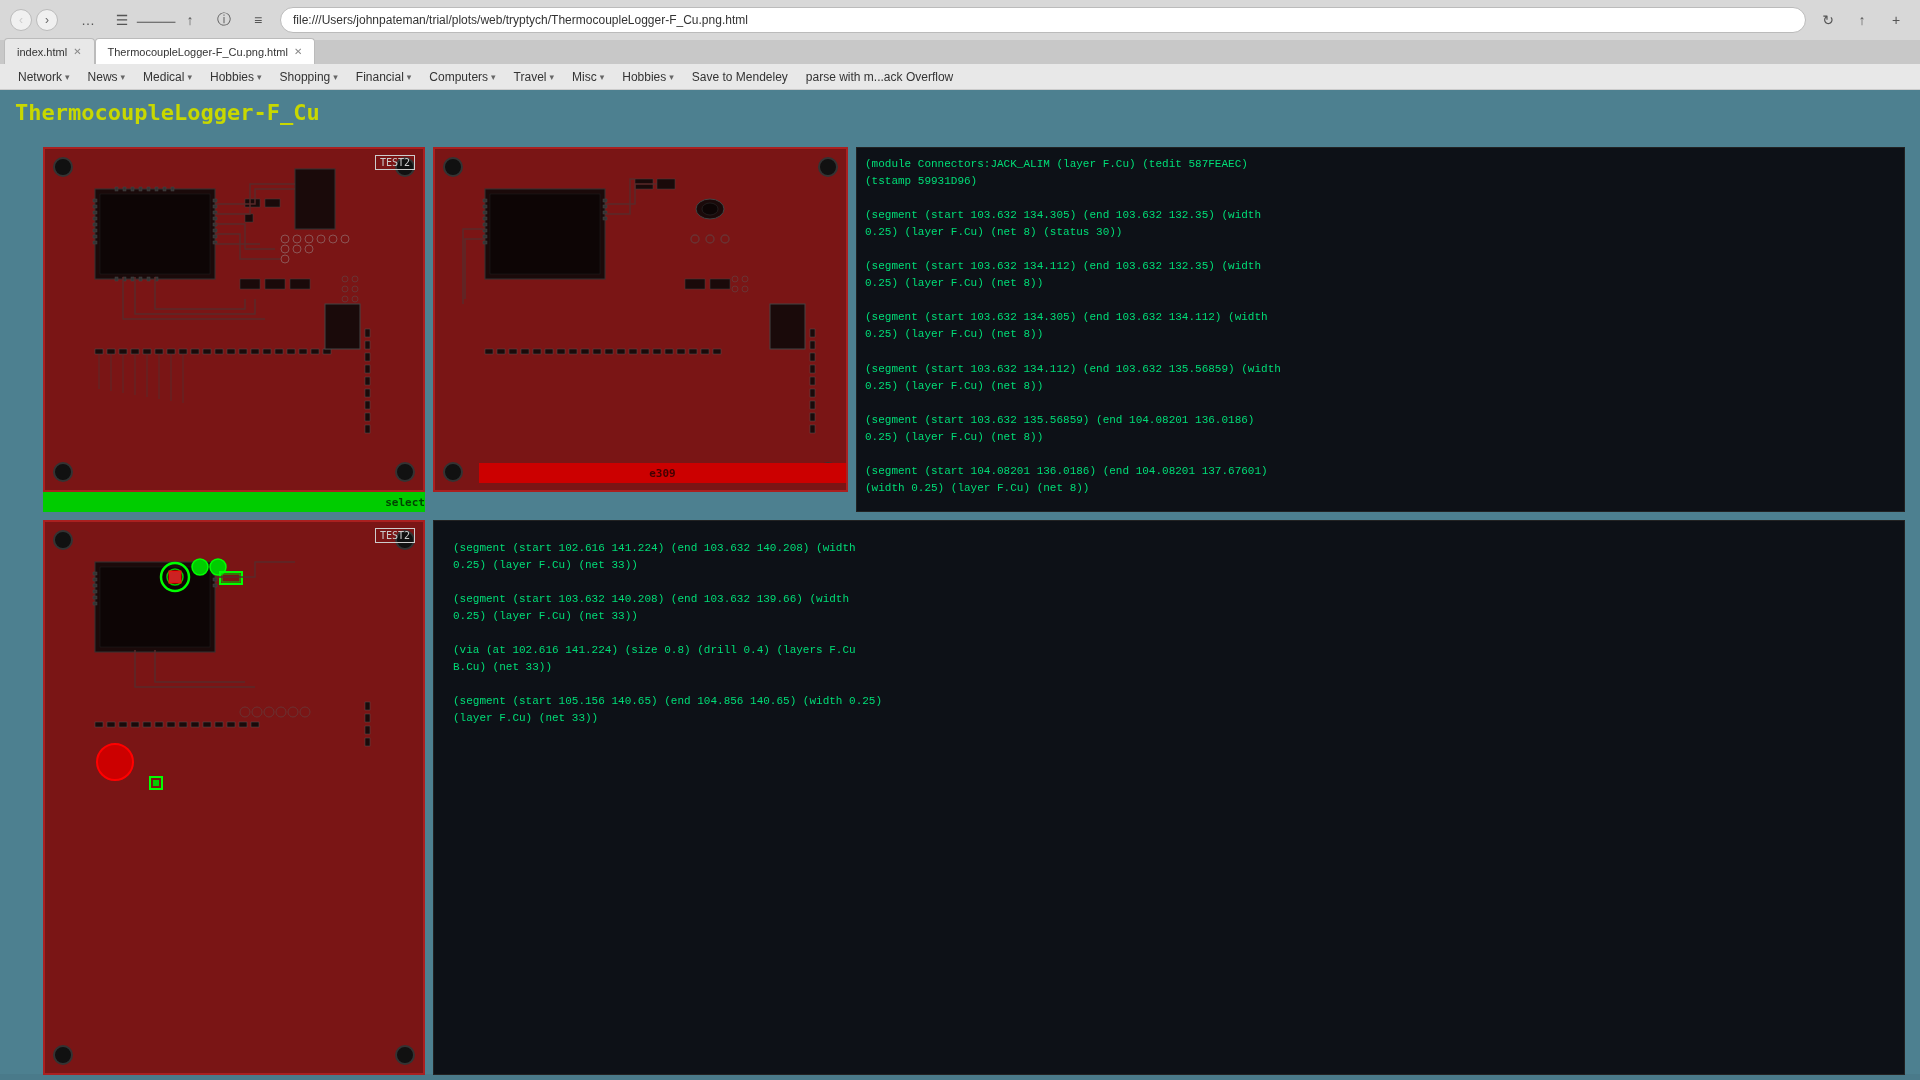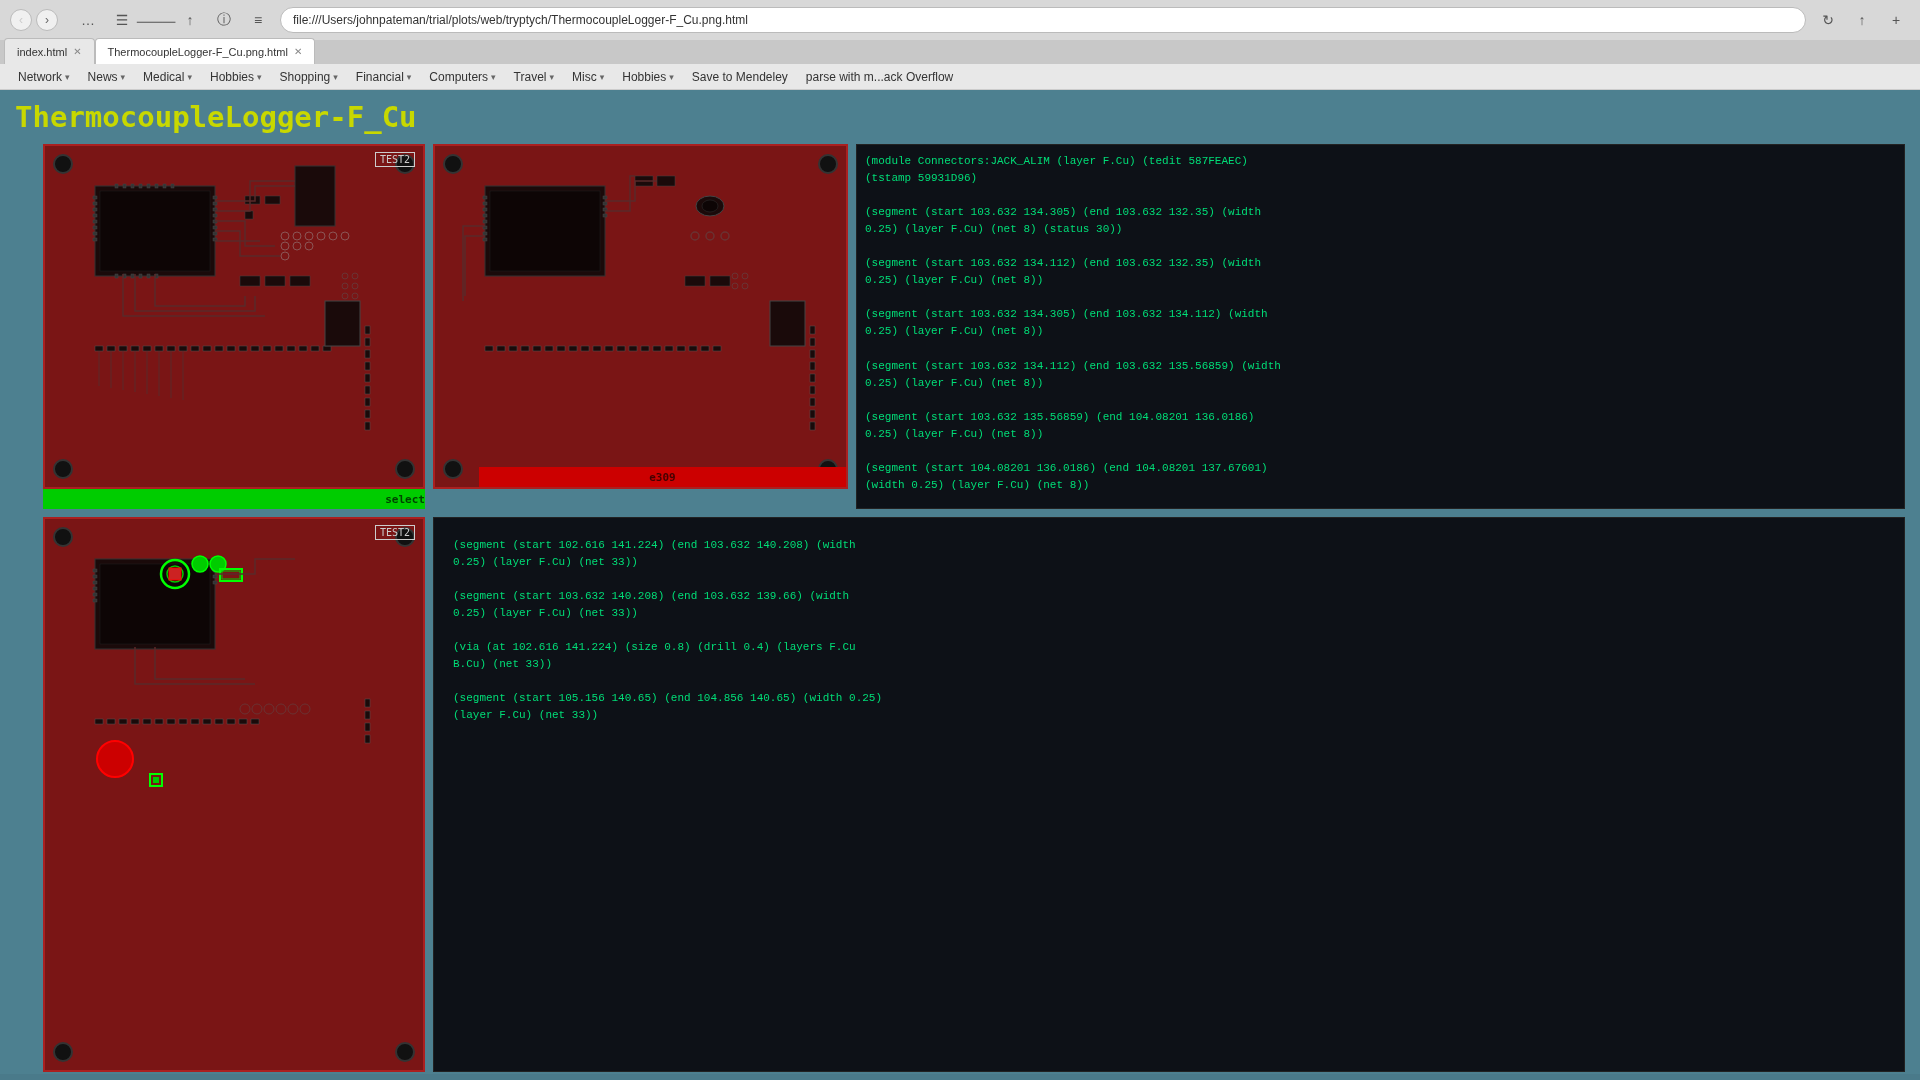--- a/index.html
+++ b/index.html
@@ -138,23 +138,23 @@
       z-index: 1;
     }
 
     .tab-close {
       font-size: 10px;
       color: #888;
     }
 
     .page-title {
       color: #c8d800;
-      font-size: 29px;
+      font-size: 22px;
       font-weight: bold;
-      margin-bottom: 10px;
+      margin-bottom: 22px;
       font-family: monospace;
     }
 
     
     .pcb-status {
       height: 20px;
       display: flex;
       align-items: center;
       justify-content: flex-end;
       font-size: 11px;
@@ -591,21 +591,21 @@
               <circle cx="300" cy="130" r="3"></circle>
                 <circle cx="310" cy="130" r="3"></circle>
               <circle cx="300" cy="140" r="3"></circle>
                 <circle cx="310" cy="140" r="3"></circle>
             </g>
 
             <rect x="250" y="130" width="20" height="10" fill="#1a0a0a" stroke="#444" stroke-width="0.5"></rect>
             <rect x="275" y="130" width="20" height="10" fill="#1a0a0a" stroke="#444" stroke-width="0.5"></rect>
           </svg>
 
-          <div style="position:absolute; bottom:0; left:0; right:0; height:20px; background:#cc0000; display:flex; align-items:center; justify-content:center; font-size:11px; font-family:monospace; font-weight:bold; color:#440000;margin-left:44px;">
+          <div style="position:absolute; bottom:7px; left:0; right:0; height:20px; background:#cc0000; display:flex; align-items:center; justify-content:center; font-size:11px; font-family:monospace; font-weight:bold; color:#440000;margin-left:44px;">
             <span>e309</span>
           </div>
         </div>
 
         <div style="flex:1; background:#0d1117; border:1px solid #222; overflow:hidden; padding:8px; font-family:'Courier New',monospace; font-size:11px; color:#00dd77; line-height:1.55;">
           <div style="color:#00dd77;">(module Connectors:JACK_ALIM (layer F.Cu) (tedit 587FEAEC)</div>
           <div style="color:#00dd77;">(tstamp 59931D96)</div>
           <div>&nbsp;</div>
           <div>(segment (start 103.632 134.305) (end 103.632 132.35) (width</div>
           <div>0.25) (layer F.Cu) (net 8) (status 30))</div>

